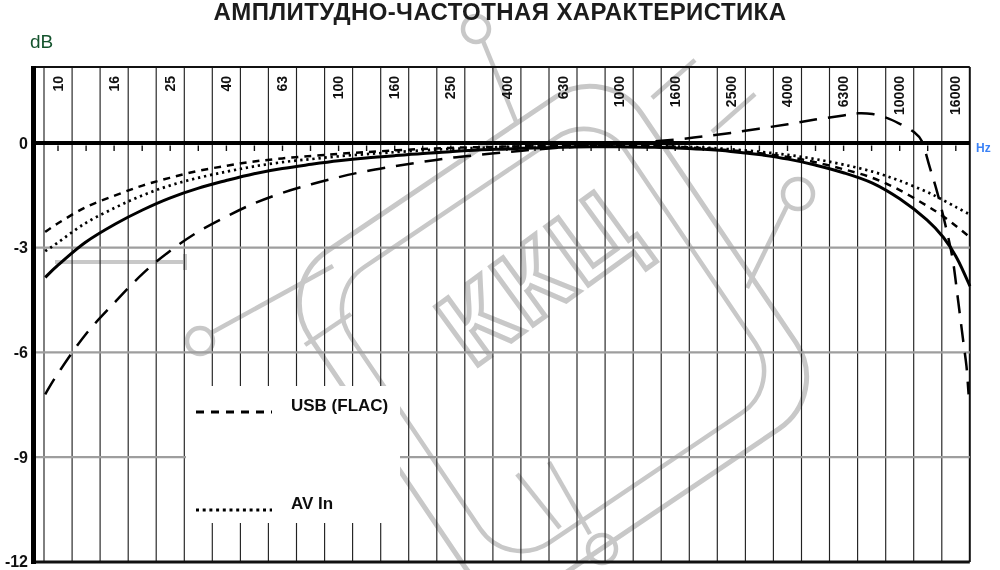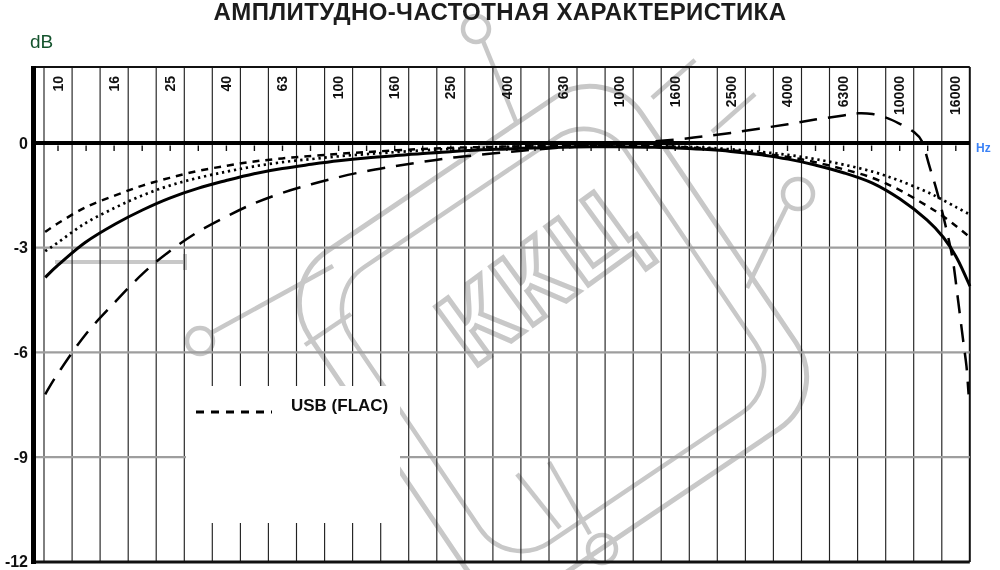--- a/index.html
+++ b/index.html
@@ -161,14 +161,20 @@
   <div class="y-unit">dB</div>
   <div class="x-unit">Hz</div>
 
   <div class="legend">
     <div class="lrow">
       <svg width="76" height="8">
           <line class="ls" x1="0" y1="4" x2="76" y2="4" stroke="#000000" stroke-width="3" stroke-dasharray="8 7"></line>
         </svg>
       <span class="llabel">USB (FLAC)</span>
     </div>
+    <div class="lrow">
+      <svg width="76" height="8">
+          <line class="ls" x1="0" y1="4" x2="76" y2="4" stroke="#000000" stroke-width="3" stroke-dasharray="3 3.7"></line>
+        </svg>
+      <span class="llabel">AV In</span>
+    </div>
   </div>
 </div>
 
 </body></html>

